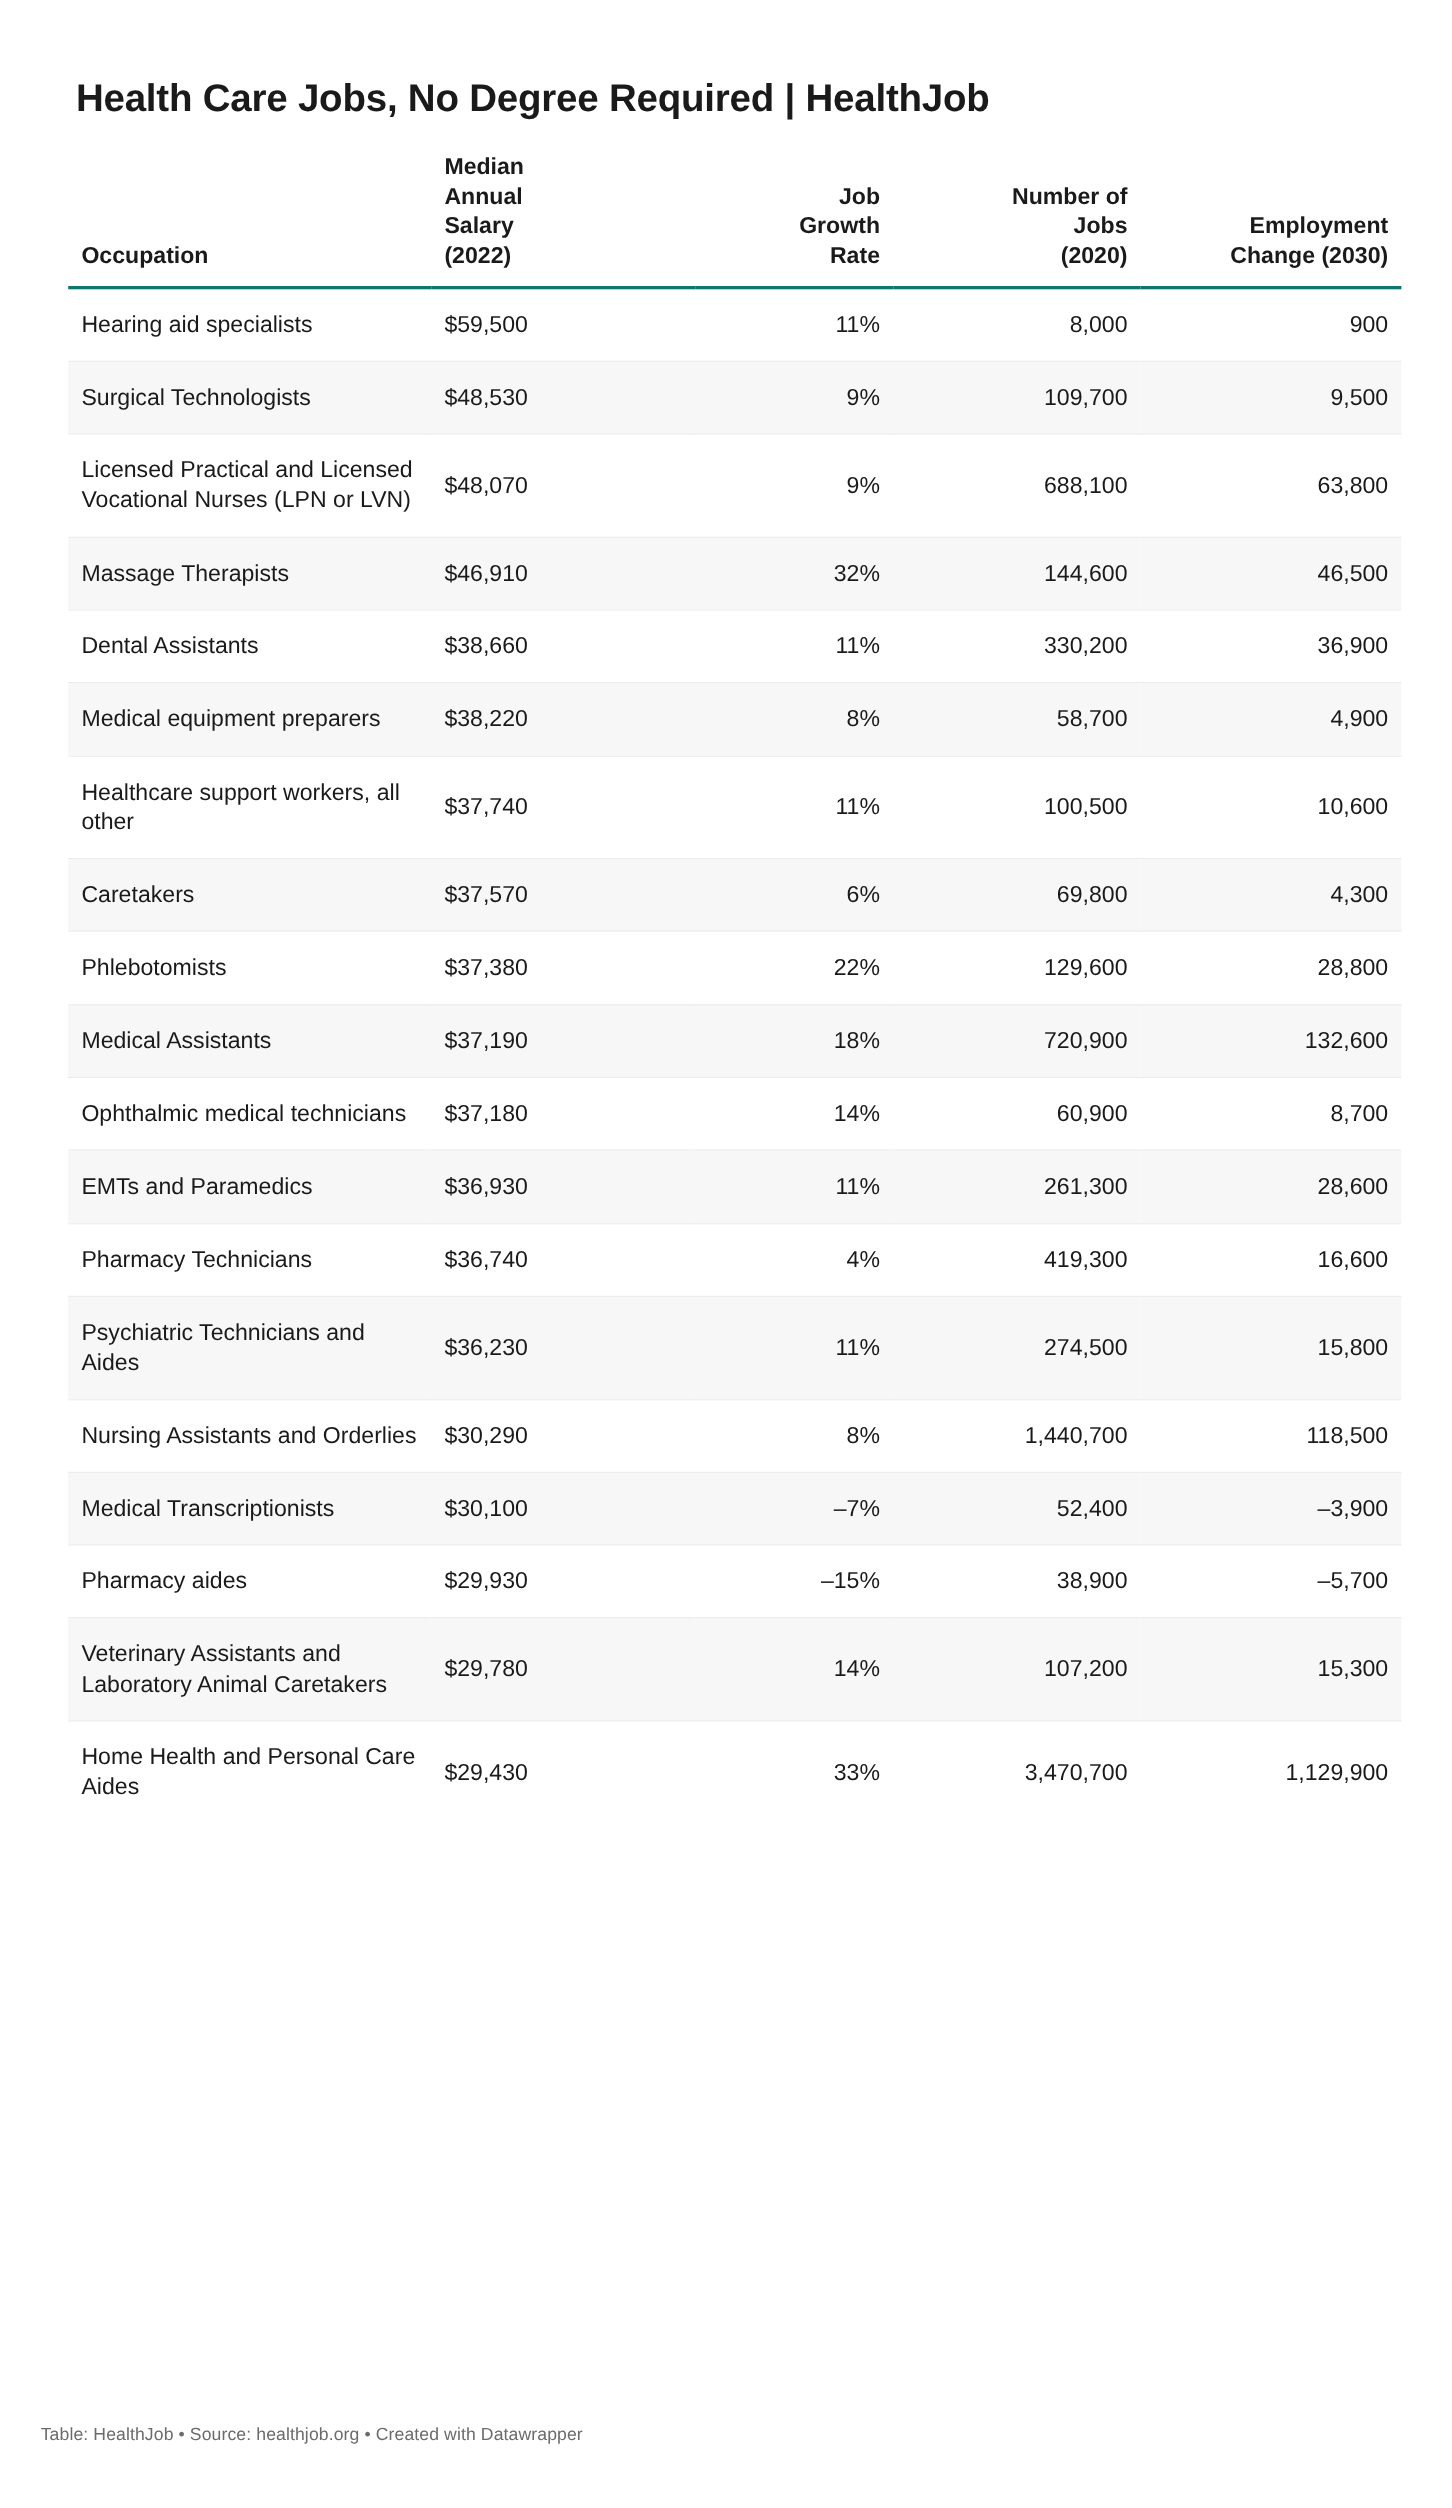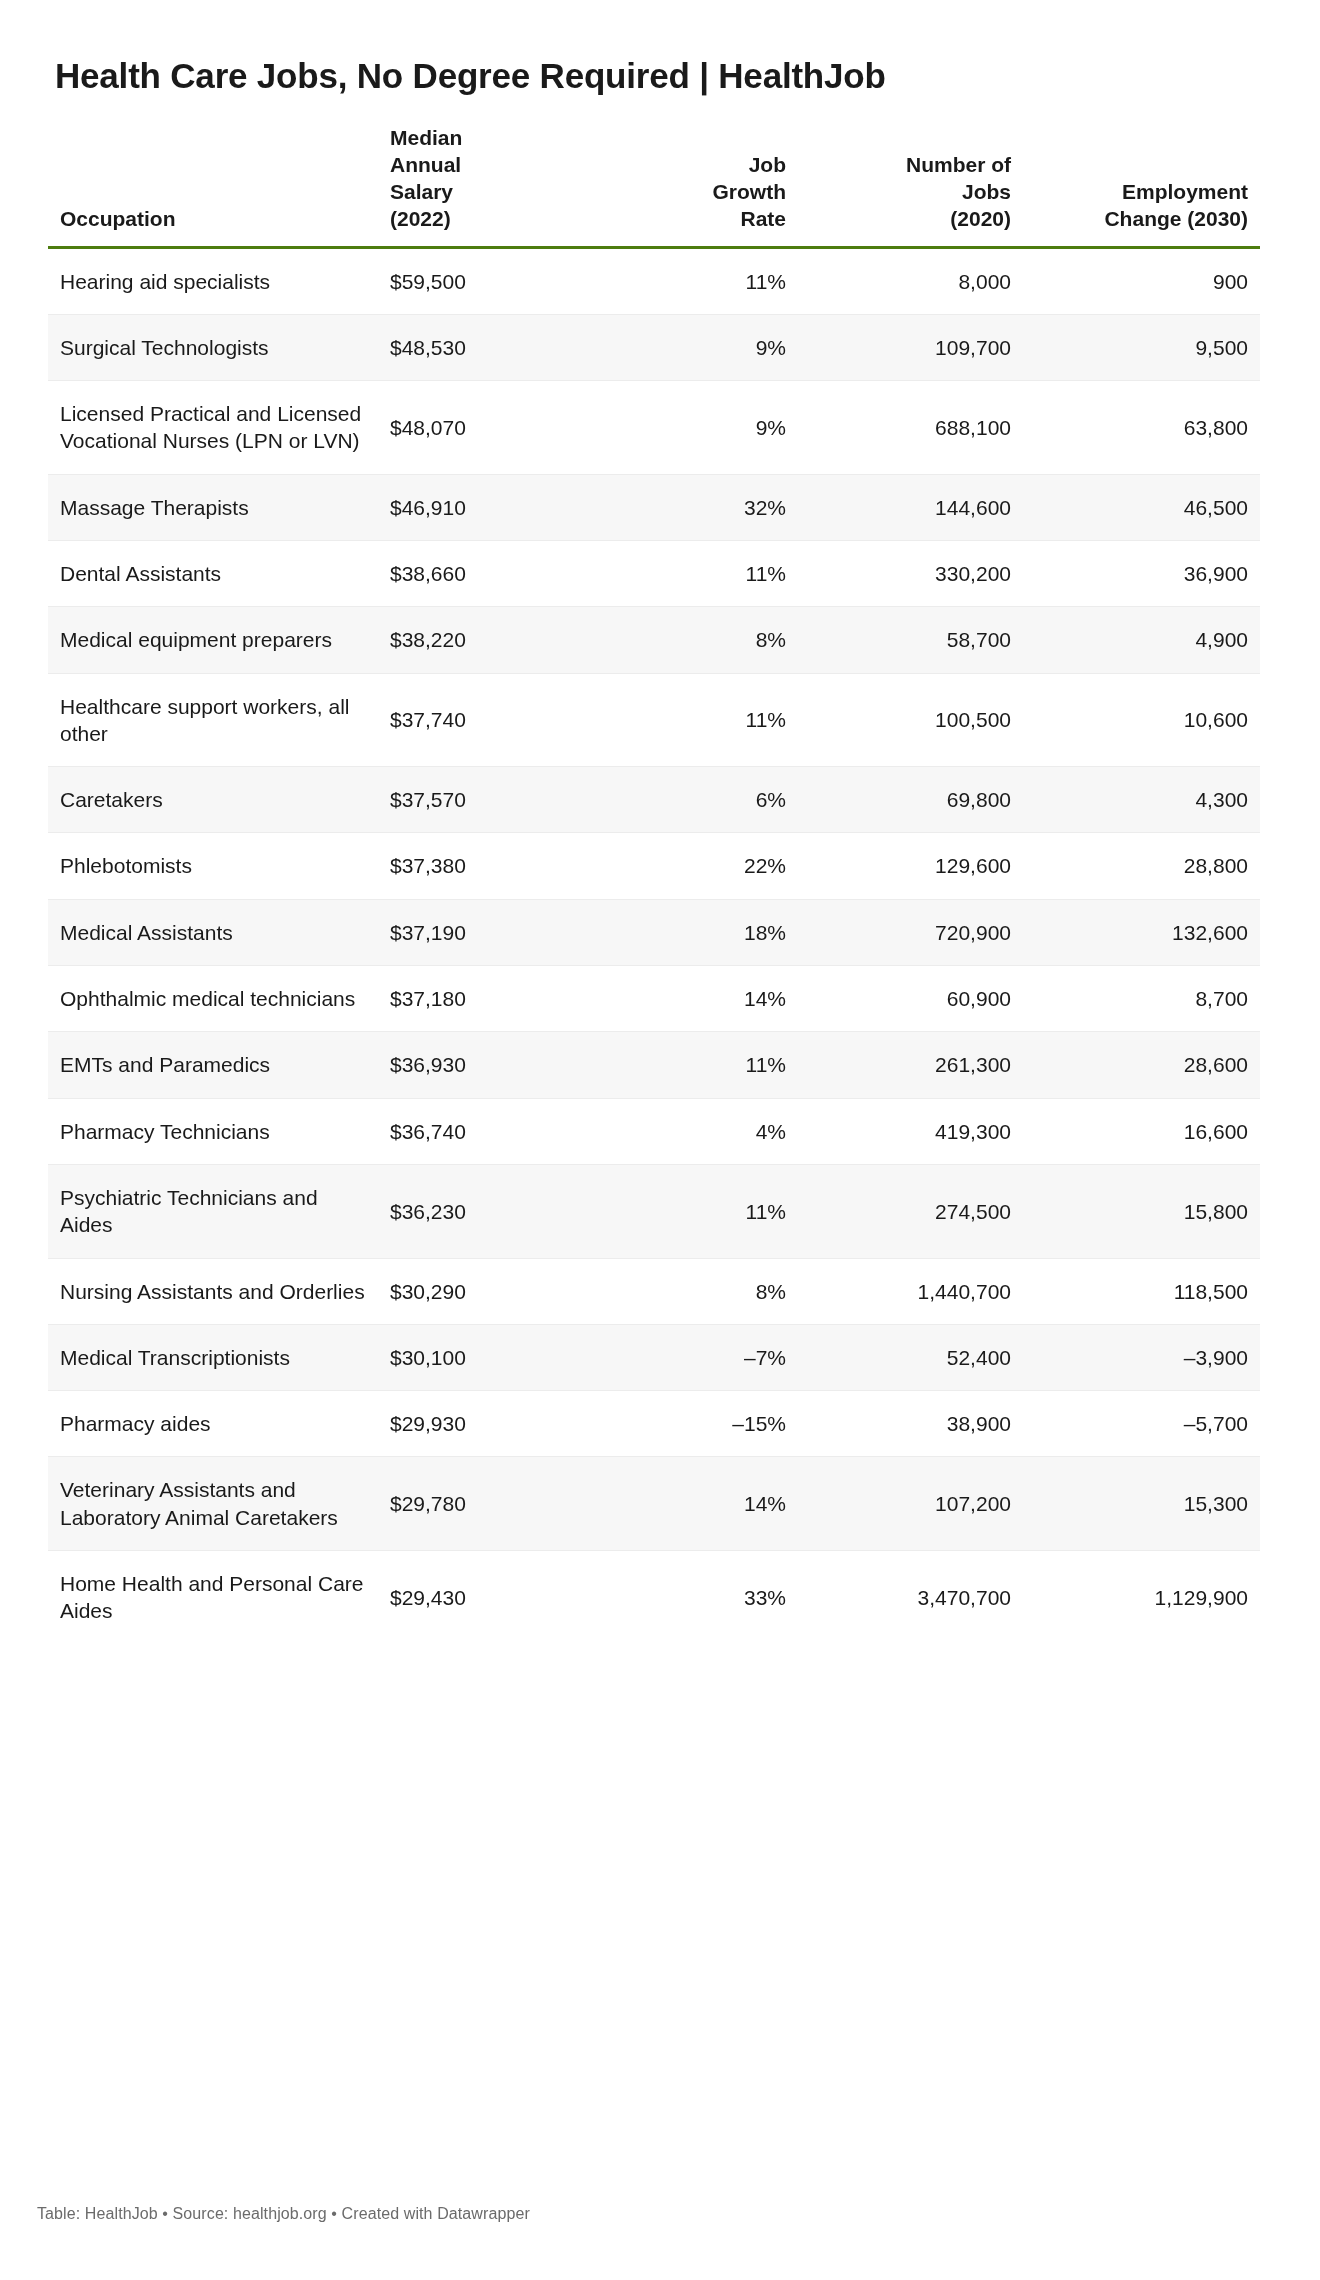--- a/index.html
+++ b/index.html
@@ -13,21 +13,21 @@
     font-family: "Liberation Sans", sans-serif;
     color: #1a1a1a;
     -webkit-font-smoothing: antialiased;
   }
 
   .page {
     position: relative;
     width: 1320px;
     height: 2280px;
     box-sizing: border-box;
-    padding: 0;
+    padding: 14px;
     overflow: hidden;
   }
 
   
   .title {
     font-size: 35px;
     font-weight: bold;
     line-height: 1.2;
     letter-spacing: -0.2px;
     color: #1a1a1a;
@@ -56,21 +56,21 @@
   col.c-num   { width: 225px; }
   col.c-emp   { width: 237px; }
 
   thead th {
     font-size: 21px;
     font-weight: bold;
     color: #1a1a1a;
     vertical-align: bottom;
     padding: 0 12px 13px 12px;
     line-height: 1.28;
-    border-bottom: 3px solid #4d7c0f;
+    border-bottom: 3px solid #0f766e;
   }
   thead th.ta-l { text-align: left; }
   thead th.ta-r { text-align: right; }
 
   thead th.c-occ-h { padding-left: 12px; }
   thead th.c-emp-h { padding-right: 12px; }
 
   tbody td {
     padding: 19px 12px;
     vertical-align: middle;

